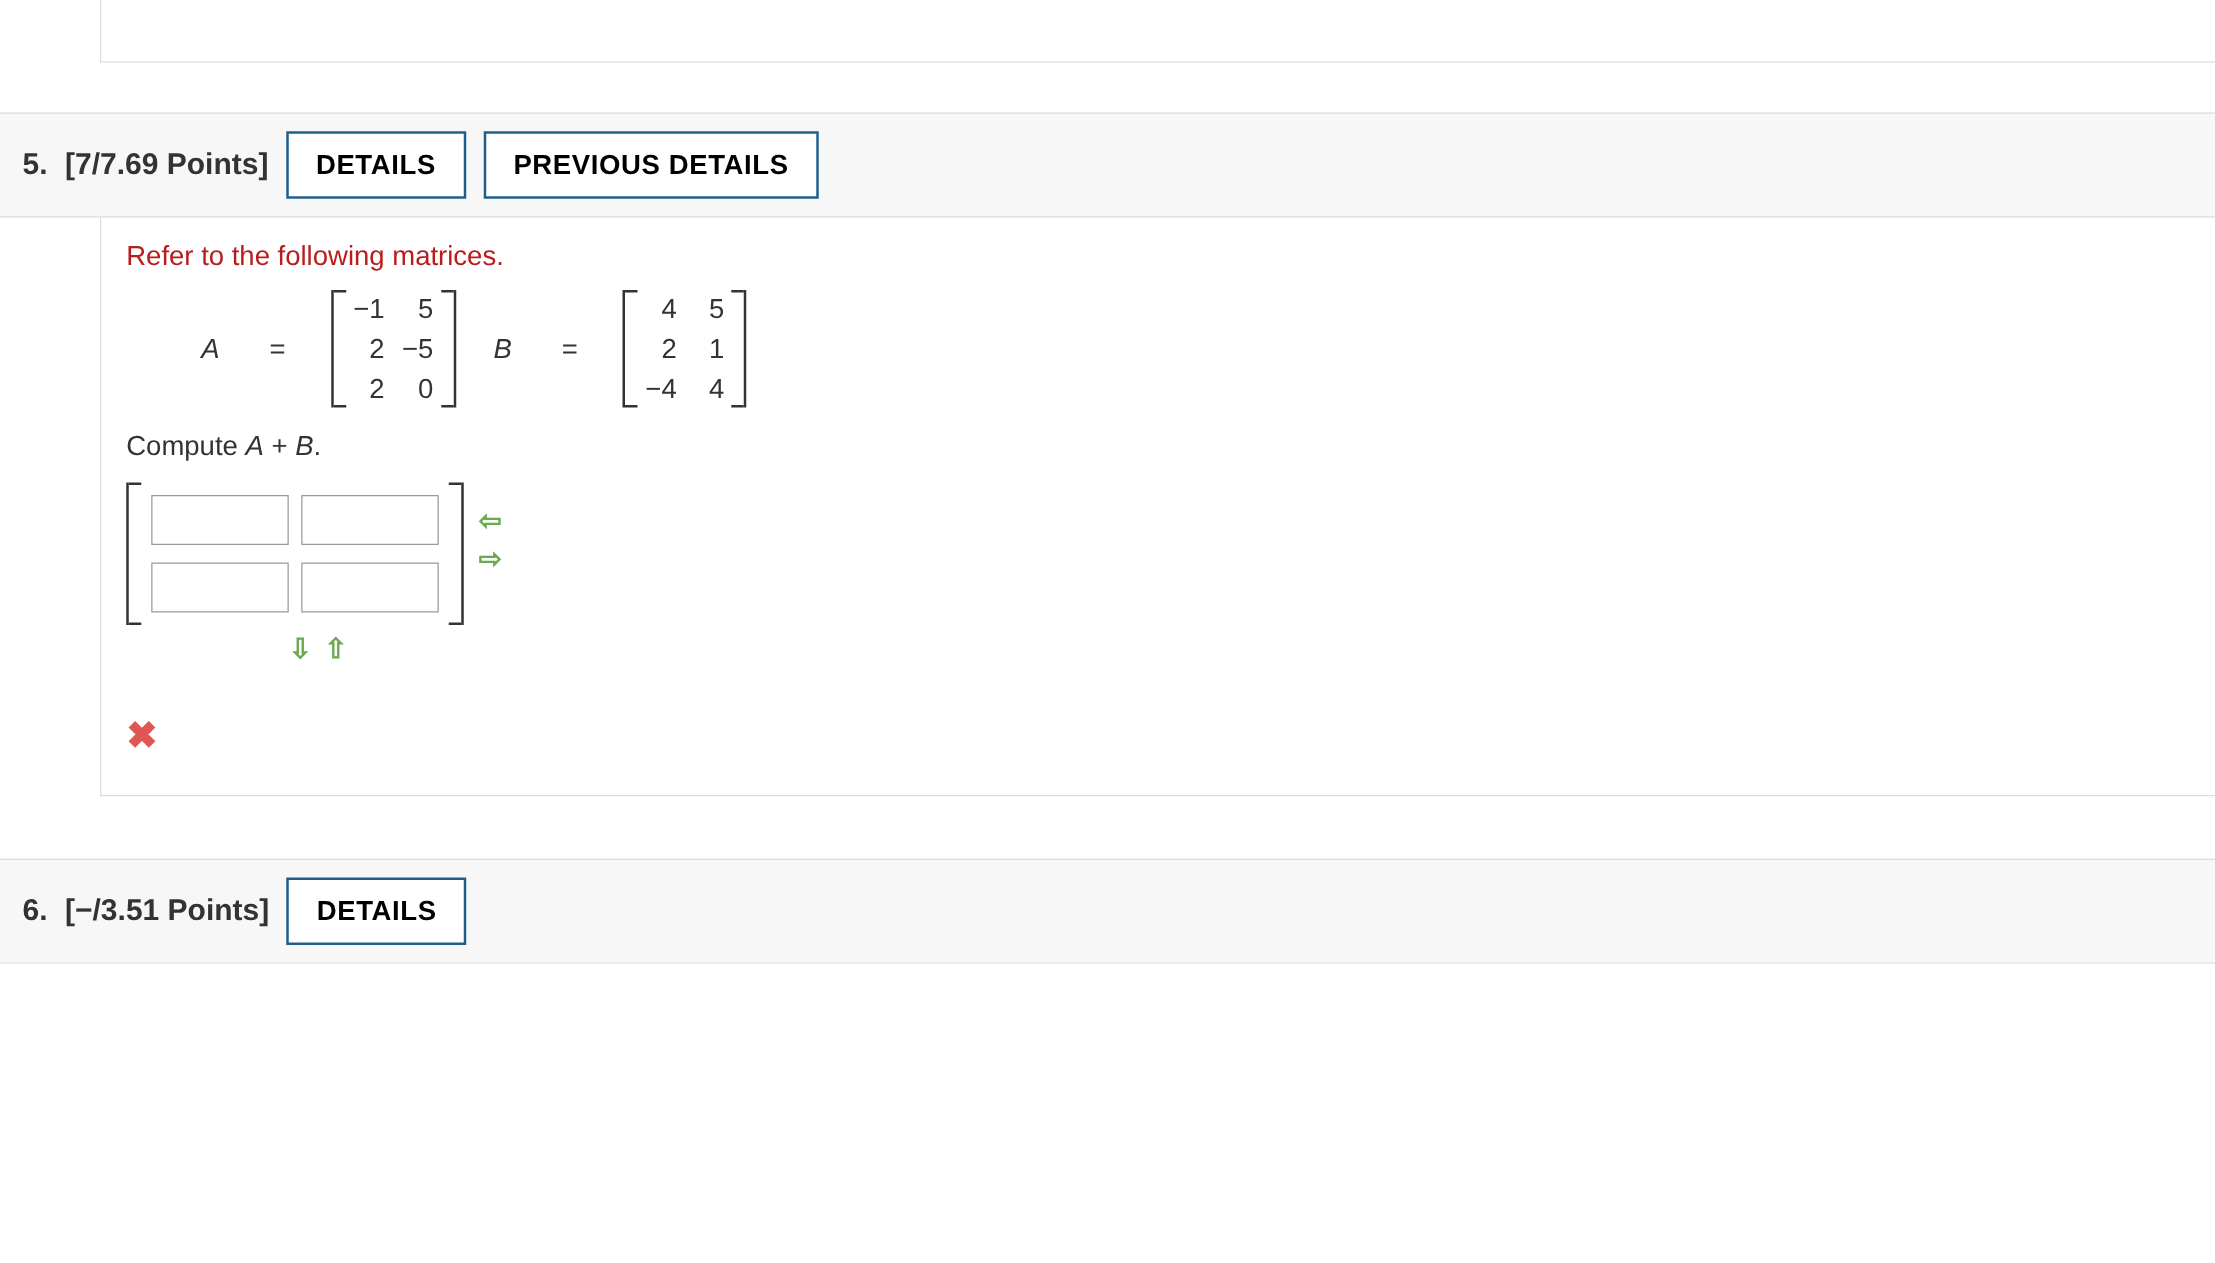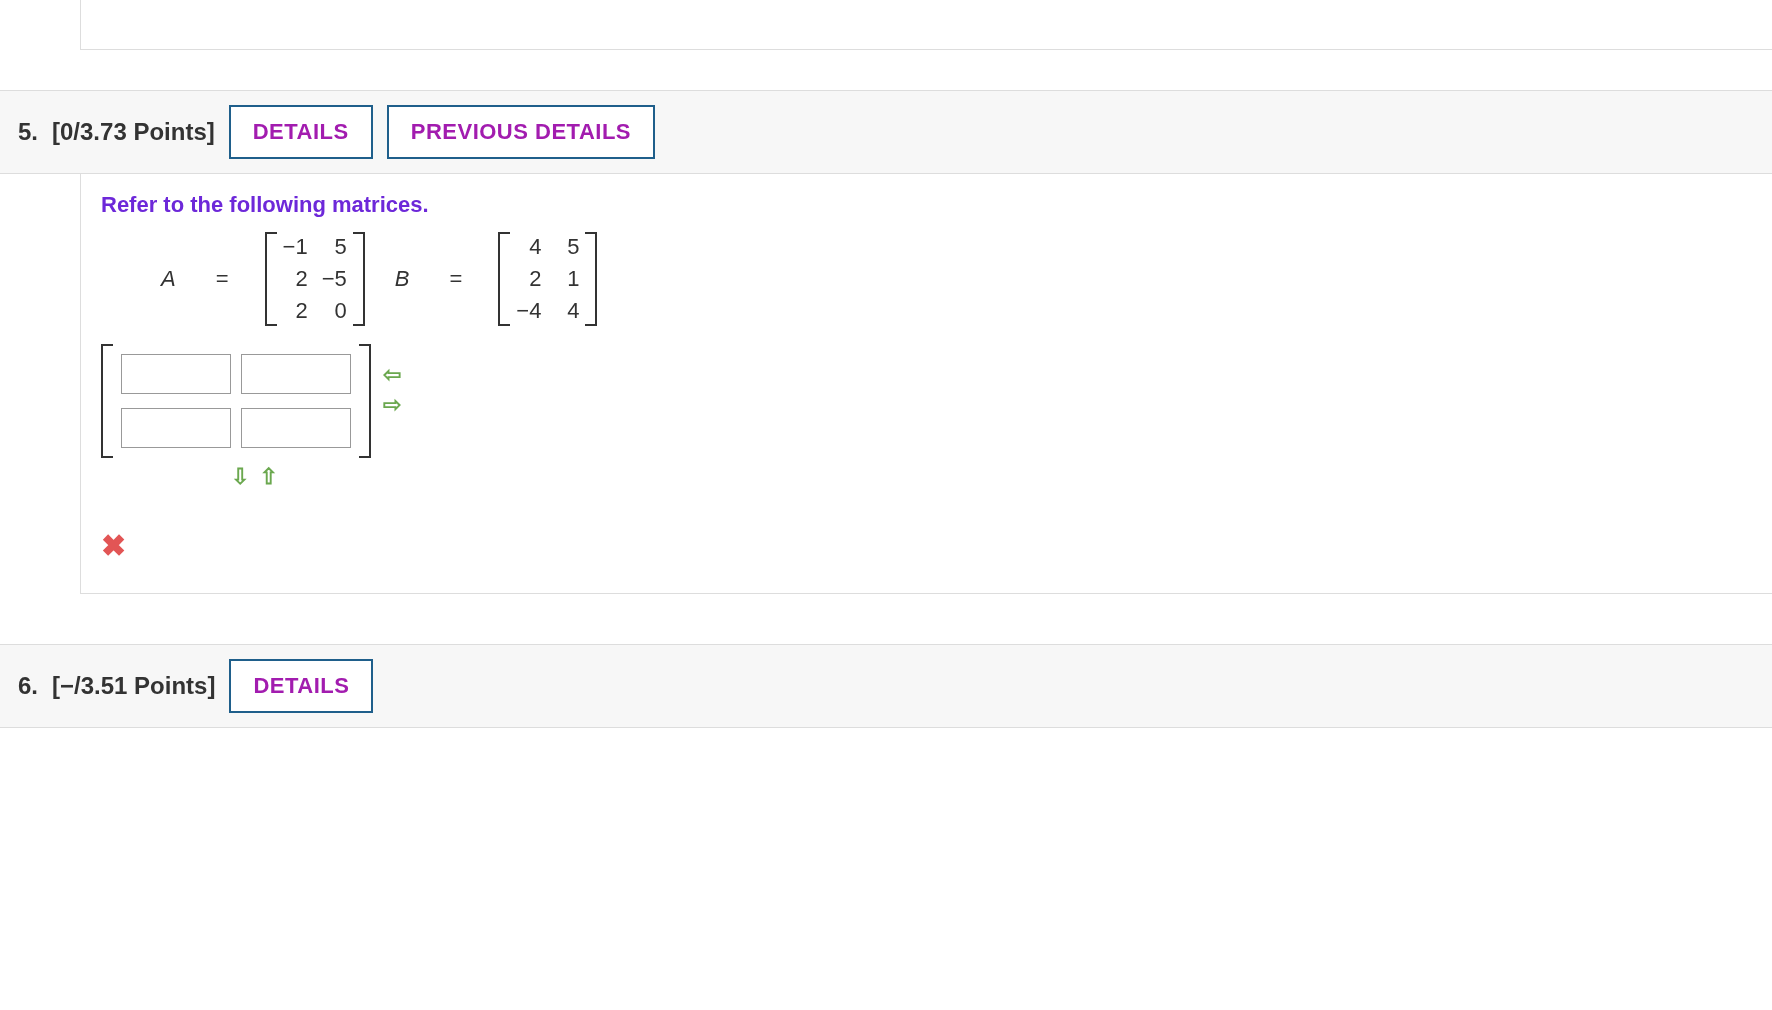--- a/index.html
+++ b/index.html
@@ -21,36 +21,36 @@
     border-top: 1px solid #ddd;
     border-bottom: 1px solid #ddd;
     padding: 14px 18px;
     margin-top: 40px;
   }
   .question-bar .q-number { font-weight: 700; font-size: 24px; color: #333; }
   .question-bar .q-points { font-weight: 700; font-size: 24px; color: #333; }
   .btn-outline {
     background: #fff;
     border: 2px solid #1f5f8b;
-    color: #a21caf;
+    color: #000000;
     font-weight: 600;
     font-size: 22px;
     padding: 12px 22px;
     cursor: pointer;
     letter-spacing: 0.5px;
   }
 
   .question-body-wrap {
     margin-left: 80px;
     border-left: 1px solid #ddd;
     border-bottom: 1px solid #ddd;
     padding: 18px 0 0 20px;
   }
 
-  .prompt { font-size: 22px; color: #6d28d9; margin-bottom: 14px; font-weight: bold; }
+  .prompt { font-size: 22px; color: #b91c1c; margin-bottom: 14px; }
 
   .matrices-row { display: flex; align-items: center; gap: 30px; margin-bottom: 18px; margin-left: 60px; }
   .mat-label { font-style: italic; font-size: 22px; padding-right: 4px; }
   .eq { font-size: 22px; padding: 0 6px; }
 
   .matrix {
     display: inline-flex;
     align-items: stretch;
   }
   .bracket-left, .bracket-right {
@@ -103,21 +103,21 @@
     height: 48px;
   }
 </style>
 </head>
 <body>
 
 <div class="top-spacer"></div>
 
 <div class="question-bar">
   <span class="q-number">5.</span>
-  <span class="q-points">[0/3.73 Points]</span>
+  <span class="q-points">[7/7.69 Points]</span>
   <button class="btn-outline">DETAILS</button>
   <button class="btn-outline">PREVIOUS DETAILS</button>
 </div>
 
 <div class="question-body-wrap">
 
   <div class="prompt">Refer to the following matrices.</div>
 
   <div class="matrices-row">
     <span class="mat-label">A</span>
@@ -144,20 +144,23 @@
         <span class="mcell">5</span>
         <span class="mcell">2</span>
         <span class="mcell">1</span>
         <span class="mcell">−4</span>
         <span class="mcell">4</span>
       </span>
       <span class="bracket-right"></span>
     </span>
   </div>
 
+  <div class="compute-line">
+    <span>Compute </span><i>A</i><span> + </span><i>B</i><span>.</span>
+  </div>
 
   <div class="answer-area">
     <span class="matrix answer-matrix">
       <span class="bracket-left"></span>
       <span class="matrix-cells cols2">
         <input class="ans-input" style="">
         <input class="ans-input" style="">
         <input class="ans-input" style="">
         <input class="ans-input" style="">
       </span>

